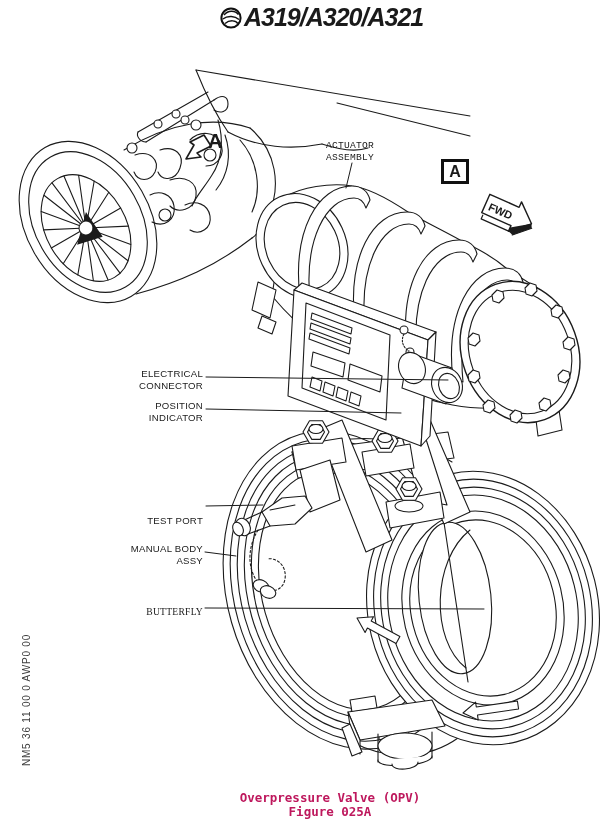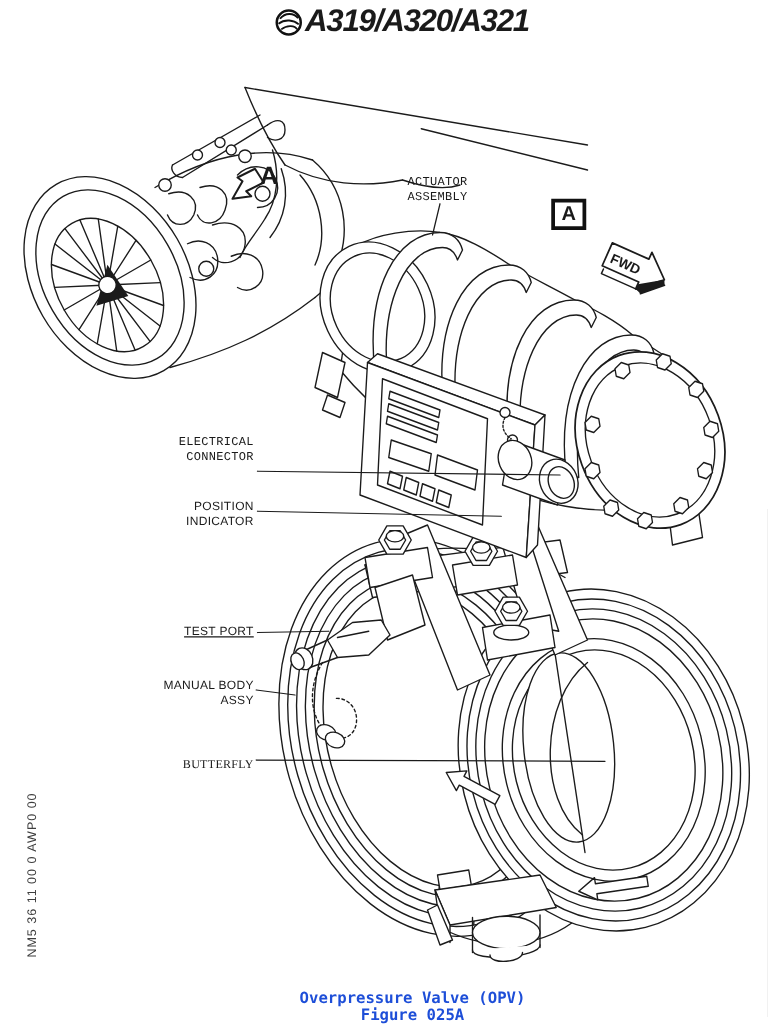--- a/index.html
+++ b/index.html
@@ -28,21 +28,21 @@
     font-size:20px;font-weight:bold;font-family:"Liberation Sans",sans-serif;
   }
   .detail-box{
     position:absolute;left:441px;top:159px;width:22px;height:19px;
     border:3px solid #111;font-size:16px;font-weight:bold;text-align:center;
     line-height:19px;background:#fff;
   }
   .caption{
     position:absolute;left:180px;top:791px;width:300px;text-align:center;
     font-family:"DejaVu Sans Mono",monospace;font-size:12.5px;font-weight:bold;
-    line-height:14px;color:#1d4ed8;
+    line-height:14px;color:#be185d;
   }
   .sidebar-code{
     position:absolute;left:-53px;top:694px;width:160px;height:12px;
     transform:rotate(-90deg);
     font-size:10px;letter-spacing:0.8px;color:#3d3d3d;text-align:center;
     white-space:nowrap;
   }
   svg.art{position:absolute;left:0;top:0;}
   svg text{font-family:"Liberation Sans",sans-serif;fill:#1a1a1a;}
 </style>
@@ -277,25 +277,25 @@
       <polygon points="534,212 536,216 521,230 516,228 516,224" fill="#1b1b1b" stroke="none"></polygon>
       <text x="488" y="217" font-size="11" font-weight="bold" stroke="none">FWD</text>
     </g>
   </svg>
 
   <div class="detail-a">A</div>
   <div class="detail-box">A</div>
 
   <div class="part-label" style="left:326px;top:140px;font-family:Liberation Mono, monospace;">ACTUATOR
 ASSEMBLY</div>
-  <div class="part-label lbl-right" style="top:348px;font-family:Liberation Mono, monospace;">ELECTRICAL
+  <div class="part-label lbl-right" style="top:368px;">ELECTRICAL
 CONNECTOR</div>
   <div class="part-label lbl-right" style="top:400px;margin-left:36px;">POSITION
 INDICATOR</div>
-  <div class="part-label lbl-right" style="top:500px;text-decoration:underline;">TEST PORT</div>
+  <div class="part-label lbl-right" style="top:515px;">TEST PORT</div>
   <div class="part-label lbl-right" style="top:543px;">MANUAL BODY
 ASSY</div>
   <div class="part-label lbl-right" style="top:606px;font-family:Liberation Serif, serif;">BUTTERFLY</div>
 
   <div class="sidebar-code">NM5 36 11 00 0 AWP0 00</div>
 
   <div class="caption">
     <div>Overpressure Valve (OPV)</div>
     <div>Figure 025A</div>
   </div>

